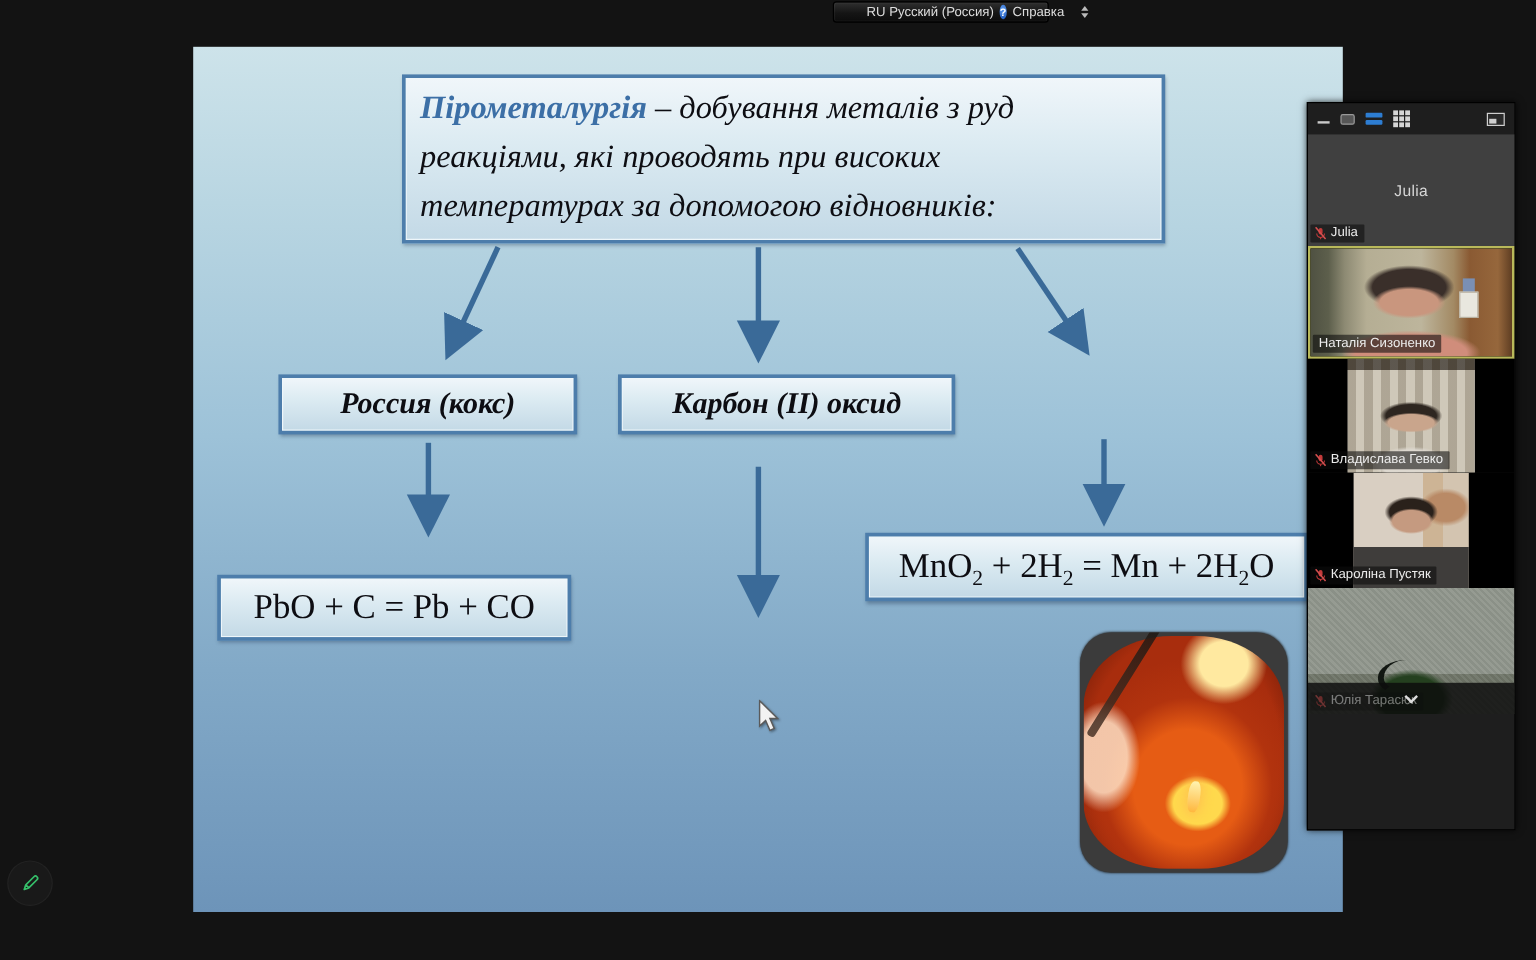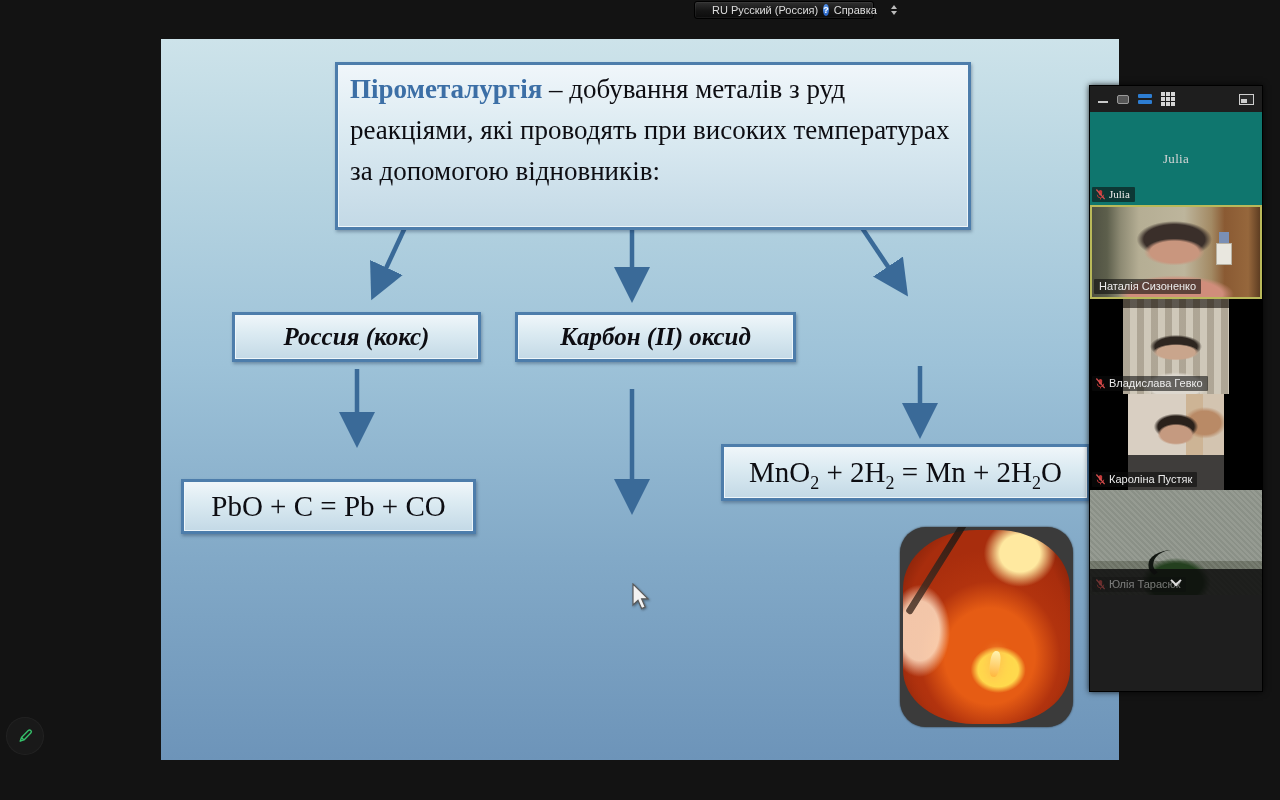--- a/index.html
+++ b/index.html
@@ -3,41 +3,41 @@
 <meta charset="utf-8">
 <style>
   * { margin:0; padding:0; box-sizing:border-box; }
   html,body { width:1280px; height:800px; overflow:hidden; }
   body { background:#131313; position:relative; font-family:"Liberation Sans", sans-serif; }
 
   
   .langbar{ position:absolute; left:694px; top:1px; height:18px; width:180px;
     background:linear-gradient(#303030,#151515 55%,#0c0c0c);
     border:1px solid #000; border-radius:3px; display:flex; align-items:center;
-    color:#ddd; font-size:11px; padding:0 12px; gap:5px; box-shadow:0 0 0 1px rgba(255,255,255,.05) inset;}
+    color:#ddd; font-size:11px; padding:0 22px; gap:5px; box-shadow:0 0 0 1px rgba(255,255,255,.05) inset;}
   .grip{ width:7px; height:12px;
     background-image:radial-gradient(circle, #6a6a6a 32%, transparent 36%);
     background-size:3px 3px; opacity:.8;}
   .lang-text{ white-space:nowrap; }
   .helpdot{ width:12px; height:12px; border-radius:50%; background:radial-gradient(circle at 35% 30%, #5d9bf0, #1c56b8);
     color:#fff; font-size:9px; font-weight:bold; display:flex; align-items:center; justify-content:center; }
   .lb-div{ width:1px; height:12px; background:#3c3c3c; margin-left:2px;}
   .spin{ display:flex; flex-direction:column; gap:2px; align-items:center; padding:0 2px;}
   .tri-up{ width:0;height:0;border-left:3px solid transparent;border-right:3px solid transparent;border-bottom:4px solid #bbb;}
   .tri-dn{ width:0;height:0;border-left:3px solid transparent;border-right:3px solid transparent;border-top:4px solid #bbb;}
 
   
   .slide{ position:absolute; left:161px; top:39px; width:958px; height:721px;
     background:linear-gradient(180deg,#cde3ea 0%,#b9d6e2 18%,#9dc2d8 45%,#82a9c7 72%,#6d94b9 100%);}
   .sbox{ position:absolute; border:3px solid #4d7dab;
     background:linear-gradient(180deg,#f0f6fa 0%,#dcebf2 40%,#c3d9e6 100%);
     box-shadow:inset 0 0 0 1px #eef6fa, 1px 2px 3px rgba(20,40,70,.35);
     font-family:"Liberation Serif", serif; color:#0d0d12; }
-  .title-box{ left:174px; top:23px; width:636px; height:168px; padding:4px 12px;
-    font-size:27px; line-height:41px; }
+  .title-box{ left:174px; top:23px; width:636px; height:141px; padding:4px 12px;
+    font-size:27px; line-height:41px;font-style:italic; }
   .title-hl{ color:#3c6fa6; font-weight:bold; }
   .rbox{ display:flex; align-items:center; justify-content:center;
     font-size:25px; font-weight:bold; font-style:italic; }
   .rbox1{ left:71px;  top:273px; width:249px; height:50px; }
   .rbox2{ left:354px; top:273px; width:281px; height:50px; }
   .rbox3{ left:679px; top:271px; width:209px; height:52px; }
   .eqbox{ display:flex; align-items:center; justify-content:center; font-size:29px; }
   .eq1{ left:20px;  top:415px; width:295px; height:55px;margin-top:25px; }
   .eq2{ left:560px; top:405px; width:369px; height:57px; }
   .eq3{ left:238px; top:480px; width:396px; height:59px; }
@@ -73,21 +73,21 @@
   .ic-min{ width:10px; height:2px; background:#c9c9c9; margin-top:6px;}
   .ic-restore{ width:12px; height:9px; border:1px solid #9a9a9a; background:#565656; border-radius:2px;}
   .ic-speaker{ display:flex; flex-direction:column; gap:2px;}
   .ic-speaker i{ display:block; width:14px; height:4px; background:#2d7dd2; border-radius:1px;}
   .ic-grid{ display:grid; grid-template-columns:repeat(3,4px); grid-template-rows:repeat(3,4px); gap:1px;}
   .ic-grid i{ background:#d6d6d6; }
   .ic-popout{ margin-left:auto; width:15px; height:11px; border:1px solid #cfcfcf; position:relative; background:#2a2a2a;}
   .ic-popout:after{ content:""; position:absolute; left:1px; bottom:1px; width:6px; height:4px; background:#cfcfcf;}
 
   .tile{ position:relative; width:100%; overflow:hidden; background:#000; }
-  .t1{ height:93px; background:#0f766e;font-family:Liberation Serif, serif; }
+  .t1{ height:93px; background:#404040; }
   .t1 .center-name{ position:absolute; inset:0; display:flex; align-items:center; justify-content:center;
        color:#d6d6d6; font-size:13px; letter-spacing:.3px;}
   .t2{ height:94px; border:2px solid #b9b95a; }
   .t3{ height:95px; } .t4{ height:98px; } .t5{ height:96px; } .t6{ height:105px; }
   .vidwrap{ position:absolute; top:0; bottom:0; left:50%; transform:translateX(-50%); }
 
   .scene2{ position:absolute; inset:0;
     background:
       radial-gradient(ellipse 24% 20% at 49% 50%, #c9967e 0 60%, rgba(201,150,126,0) 75%),
       radial-gradient(ellipse 33% 30% at 49% 36%, #3a2f2a 0 55%, rgba(58,47,42,0) 68%),

